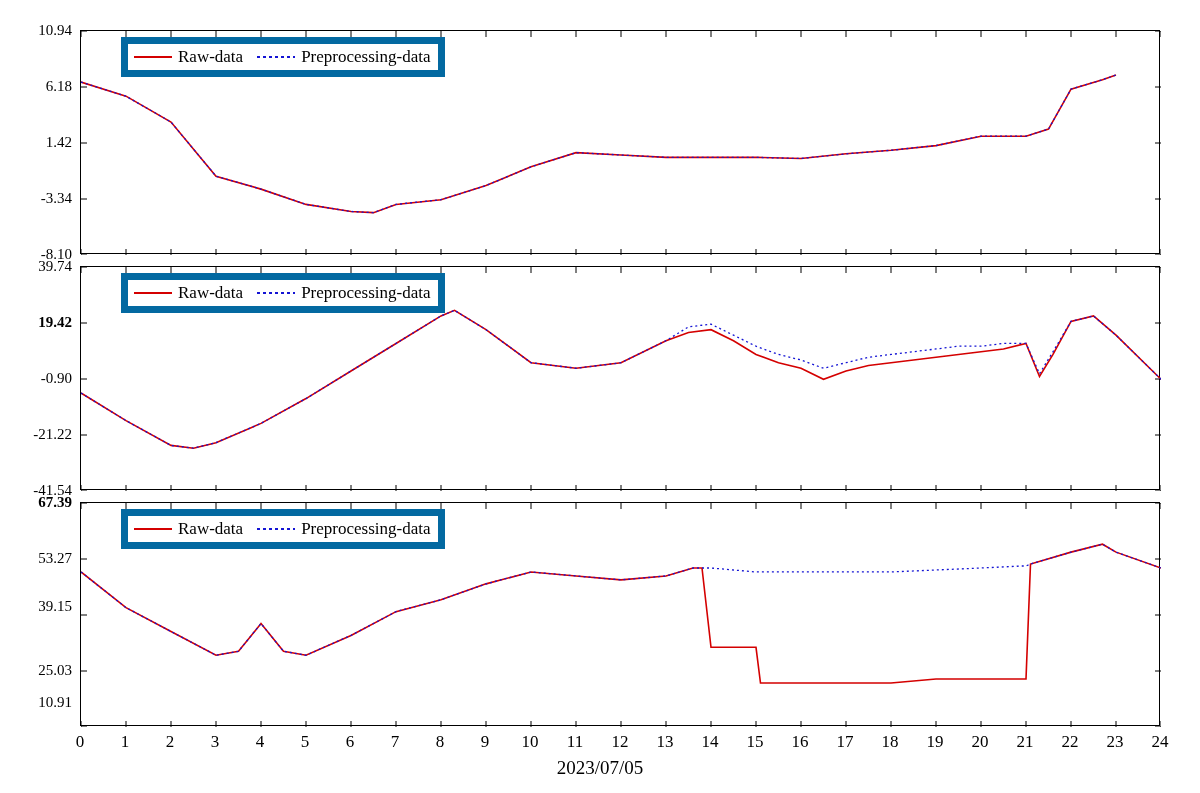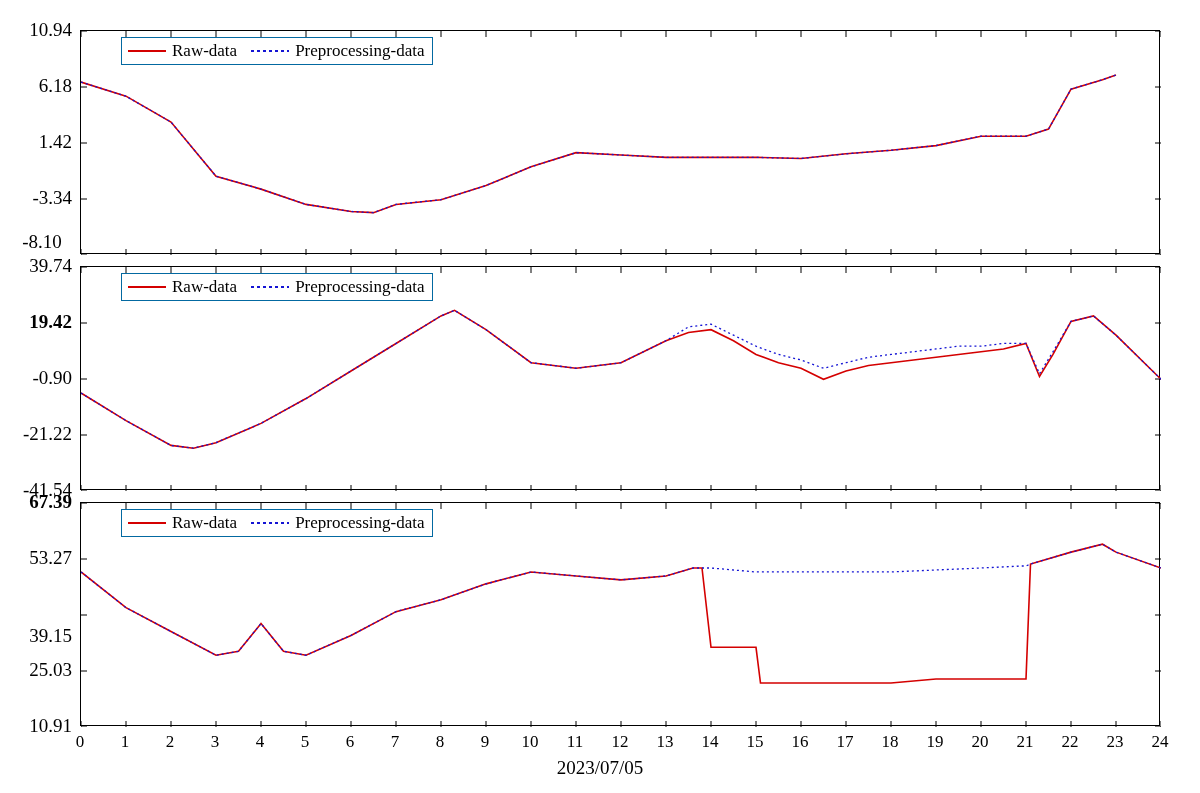--- a/index.html
+++ b/index.html
@@ -23,41 +23,41 @@
     box-sizing: border-box;
   }
   .plot-area {
     position: absolute;
     inset: 0;
   }
   .ytick-label {
     position: absolute;
     right: 1128px; 
     transform: translateY(-50%);
-    font-size: 19px;
+    font-size: 15px;
     text-align: right;
     width: 60px;
   }
   .xtick-label {
     position: absolute;
     transform: translateX(-50%);
     font-size: 17px;
     top: 732px;
   }
   .xaxis-label {
     position: absolute;
     left: 50%;
     transform: translateX(-50%);
     top: 757px;
     font-size: 19px;
   }
   .legend {
     position: absolute;
     background: #fff;
-    border: 1px solid #0369a1;
+    border: 7px solid #0369a1;
     padding: 3px 8px 3px 6px;
     font-size: 17px;
     display: flex;
     gap: 14px;
     align-items: center;
     box-sizing: border-box;
   }
   .legend .entry {
     display: flex;
     align-items: center;
@@ -310,33 +310,33 @@
       </div>
       <div class="entry">
         <div class="swatch" style="background:repeating-linear-gradient(90deg,#1414d4 0 3px,transparent 3px 6px);"></div>
         <span>Preprocessing-data</span>
       </div>
     </div>
   </div>
 
   <div class="xaxis-label">2023/07/05</div>
 
-<div class="ytick-label" style="top: 242px; text-align: center;">-8.10</div>
+<div class="ytick-label" style="top: 254px;">-8.10</div>
     <div class="ytick-label" style="top: 198px;">-3.34</div>
     <div class="ytick-label" style="top: 142px;">1.42</div>
     <div class="ytick-label" style="top: 86px;">6.18</div>
     <div class="ytick-label" style="top: 30px;">10.94</div>
     <div class="ytick-label" style="top: 490px;">-41.54</div>
     <div class="ytick-label" style="top: 434px;">-21.22</div>
     <div class="ytick-label" style="top: 378px;">-0.90</div>
     <div class="ytick-label" style="top: 322px; font-weight: bold;">19.42</div>
     <div class="ytick-label" style="top: 266px;">39.74</div>
-    <div class="ytick-label" style="top: 726px;">10.91</div>
+    <div class="ytick-label" style="top: 702px;">10.91</div>
     <div class="ytick-label" style="top: 670px;">25.03</div>
-    <div class="ytick-label" style="top: 636px;">39.15</div>
+    <div class="ytick-label" style="top: 606px;">39.15</div>
     <div class="ytick-label" style="top: 558px;">53.27</div>
     <div class="ytick-label" style="top: 502px; font-weight: bold;">67.39</div>
     <div class="xtick-label" style="left: 80px;">0</div>
     <div class="xtick-label" style="left: 125px;">1</div>
     <div class="xtick-label" style="left: 170px;">2</div>
     <div class="xtick-label" style="left: 215px;">3</div>
     <div class="xtick-label" style="left: 260px;">4</div>
     <div class="xtick-label" style="left: 305px;">5</div>
     <div class="xtick-label" style="left: 350px;">6</div>
     <div class="xtick-label" style="left: 395px;">7</div>

